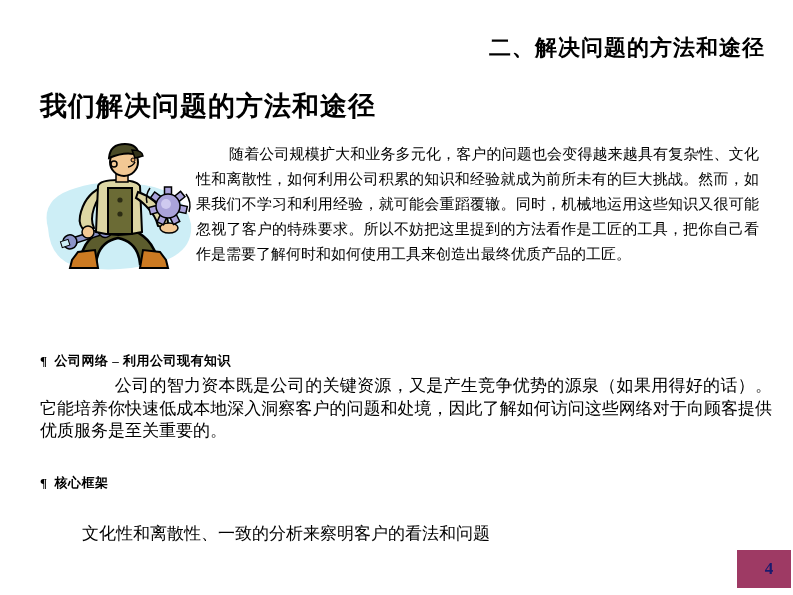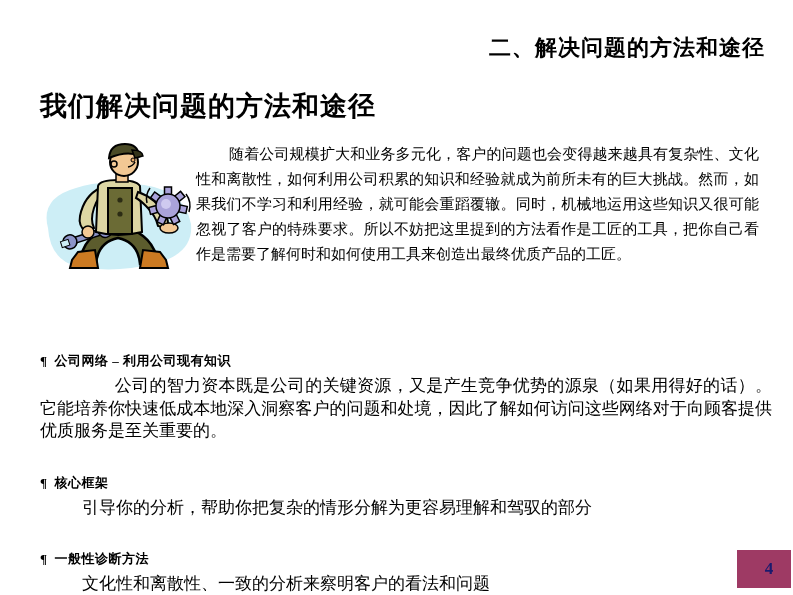--- a/index.html
+++ b/index.html
@@ -139,24 +139,22 @@
   <div class="intro-para">随着公司规模扩大和业务多元化，客户的问题也会变得越来越具有复杂性、文化性和离散性，如何利用公司积累的知识和经验就成为前所未有的巨大挑战。然而，如果我们不学习和利用经验，就可能会重蹈覆辙。同时，机械地运用这些知识又很可能忽视了客户的特殊要求。所以不妨把这里提到的方法看作是工匠的工具，把你自己看作是需要了解何时和如何使用工具来创造出最终优质产品的工匠。</div>
 
 
   <div class="sections">
     <div class="section">
       <p class="section-title"><span class="pilcrow">¶</span><span>公司网络 – 利用公司现有知识</span></p>
       <p class="section-body first">公司的智力资本既是公司的关键资源，又是产生竞争优势的源泉（如果用得好的话）。它能培养你快速低成本地深入洞察客户的问题和处境，因此了解如何访问这些网络对于向顾客提供优质服务是至关重要的。</p>
     </div>
     <div class="section">
       <p class="section-title"><span class="pilcrow">¶</span><span>核心框架</span></p>
-      <p class="section-body short">引导你的分析，帮助你把复杂的情形分解为更容易理解和驾驭的部分</p>
     </div>
     <div class="section">
-      <p class="section-title"><span class="pilcrow">¶</span><span>一般性诊断方法</span></p>
       <p class="section-body short">文化性和离散性、一致的分析来察明客户的看法和问题</p>
     </div>
   </div>
 
   <div class="page-number-box" style="background: rgb(158, 58, 100);">
     <span style="color: rgb(26, 26, 110);">4</span>
   </div>
 
 </div>
 

